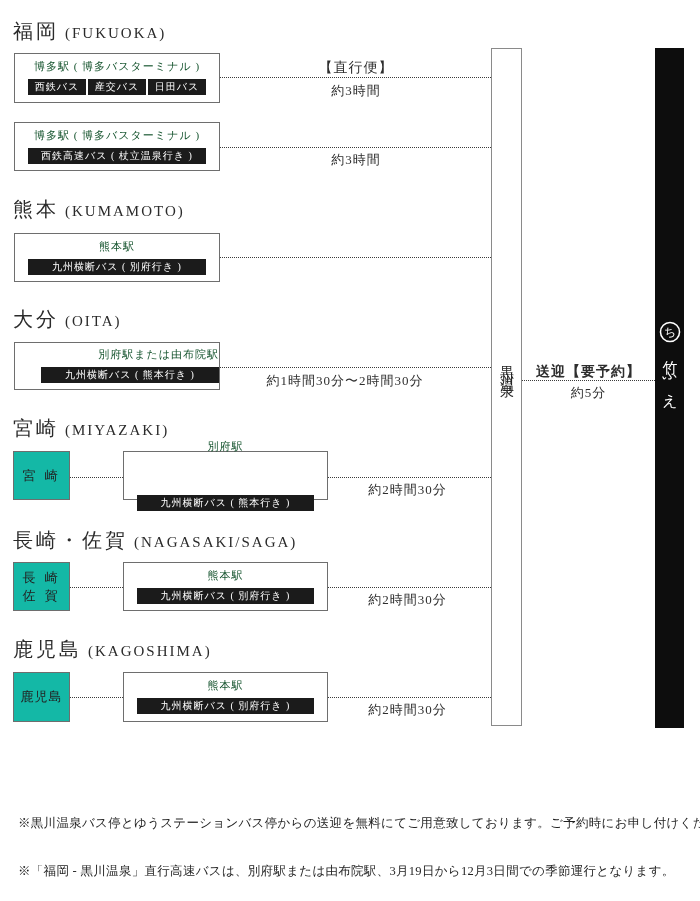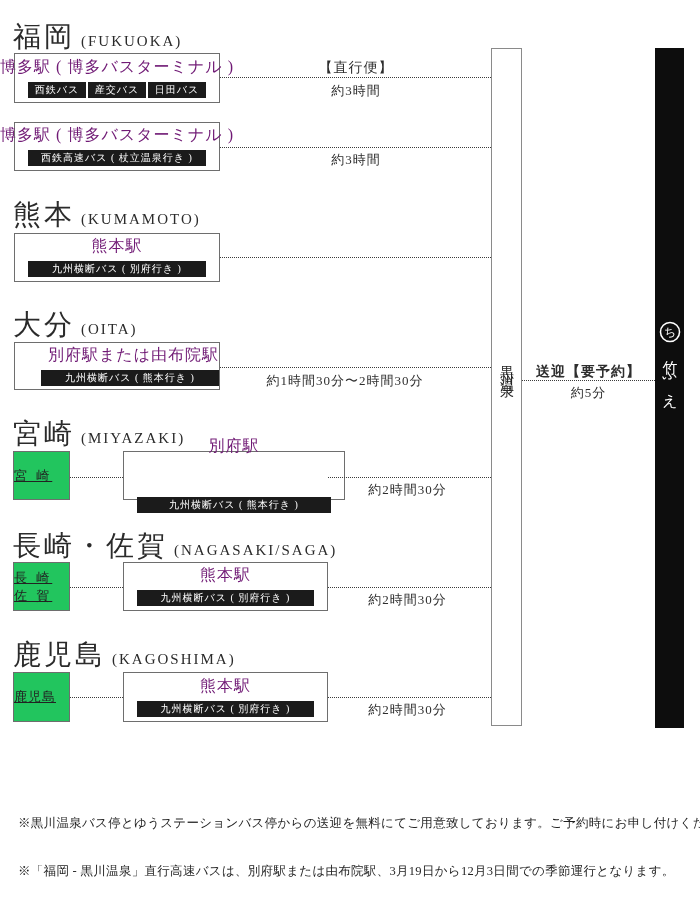--- a/index.html
+++ b/index.html
@@ -3,37 +3,37 @@
 <meta charset="utf-8">
 <style>
   html,body{margin:0;padding:0;background:#ffffff;}
   #stage{
     position:relative;width:700px;height:901px;background:#ffffff;
     font-family:"Liberation Serif","DejaVu Serif",serif;color:#2e2e2e;
     overflow:hidden;
   }
   .abs{position:absolute;}
   .sec-heading{white-space:nowrap;}
-  .sec-ja{font-size:28px;letter-spacing:3px;color:#2b2b2b;text-align:center;}
+  .sec-ja{font-size:20px;letter-spacing:3px;color:#2b2b2b;text-align:center;}
   .sec-en{font-size:15px;letter-spacing:2px;color:#2b2b2b;margin-left:2px;}
   .stbox{
     border:1px solid #6e6e6e;background:#fff;box-sizing:border-box;
     display:flex;flex-direction:column;justify-content:center;align-items:center;
   }
-  .stbox-title{font-size:16px;letter-spacing:1px;color:#701a75;white-space:nowrap;line-height:1;margin-bottom:7px;}
+  .stbox-title{font-size:11px;letter-spacing:1px;color:#14532d;white-space:nowrap;line-height:1;margin-bottom:7px;}
   .busrow{display:flex;gap:2px;width:calc(100% - 26px);}
   .buslabel{
     background:#1b1b1b;color:#fff;font-size:10px;line-height:16px;height:16px;
     text-align:center;letter-spacing:1px;white-space:nowrap;flex:1;overflow:hidden;
   }
   .buslabel.single{width:calc(100% - 26px);flex:none;}
   .origin-box{
-    border:1px solid #6e6e6e;background:#22c55e;box-sizing:border-box;
-    display:flex;flex-direction:column;justify-content:center;
-    font-size:13px;letter-spacing:3px;color:#222;line-height:1.35;text-decoration:underline;
+    border:1px solid #6e6e6e;background:#14b8a6;box-sizing:border-box;
+    display:flex;flex-direction:column;justify-content:center;align-items:center;
+    font-size:13px;letter-spacing:3px;color:#222;line-height:1.35;
   }
   .dots{height:0;border-top:1px dotted #3c3c3c;}
   .dur{font-size:13px;color:#2e2e2e;text-align:center;white-space:nowrap;letter-spacing:1px;}
   .tag{font-size:14px;}
   .vbox{
     border:1px solid #8a8a8a;background:#fff;box-sizing:border-box;
     display:flex;justify-content:center;align-items:center;
   }
   .vtext{writing-mode:vertical-rl;text-orientation:upright;font-size:14px;letter-spacing:6px;color:#222;}
   .brandbar{background:#0d0d0d;}
@@ -104,21 +104,21 @@
     <div class="stbox-title">別府駅または由布院駅</div>
     <div class="buslabel single">九州横断バス ( 熊本行き )</div>
   </div>
   <div class="abs dots" style="left:220px;top:367px;width:271px;"></div>
   <div class="abs dur" style="left:245px;top:372px;width:200px;">約1時間30分〜2時間30分</div>
 
   <div class="abs origin-box" style="left:13px;top:451px;width:57px;height:49px;">
     <span>宮 崎</span>
   </div>
   <div class="abs dots" style="left:70px;top:477px;width:53px;"></div>
-  <div class="abs stbox" style="left:123px;top:451px;width:222px;height:49px;gap:36px;">
+  <div class="abs stbox" style="left:123px;top:451px;width:205px;height:49px;gap:36px;">
     <div class="stbox-title">別府駅</div>
     <div class="buslabel single">九州横断バス ( 熊本行き )</div>
   </div>
   <div class="abs dots" style="left:328px;top:477px;width:163px;"></div>
   <div class="abs dur" style="left:330px;top:481px;width:155px;">約2時間30分</div>
 
   <div class="abs origin-box" style="left:13px;top:562px;width:57px;height:49px;">
     <span>長 崎</span>
     <span>佐 賀</span>
   </div>

